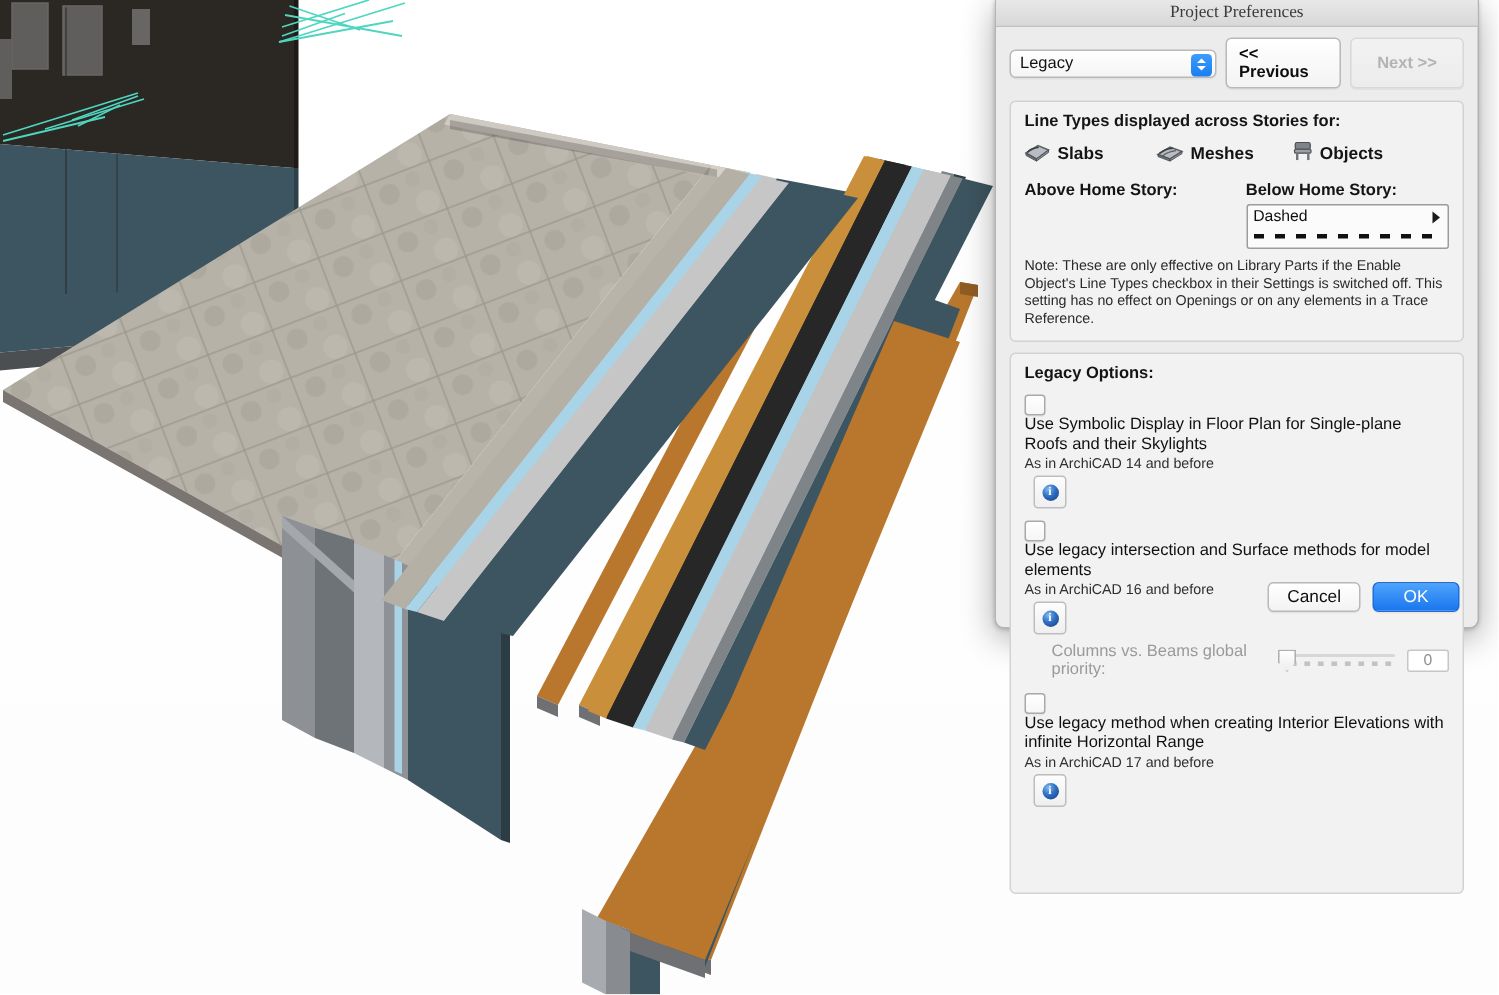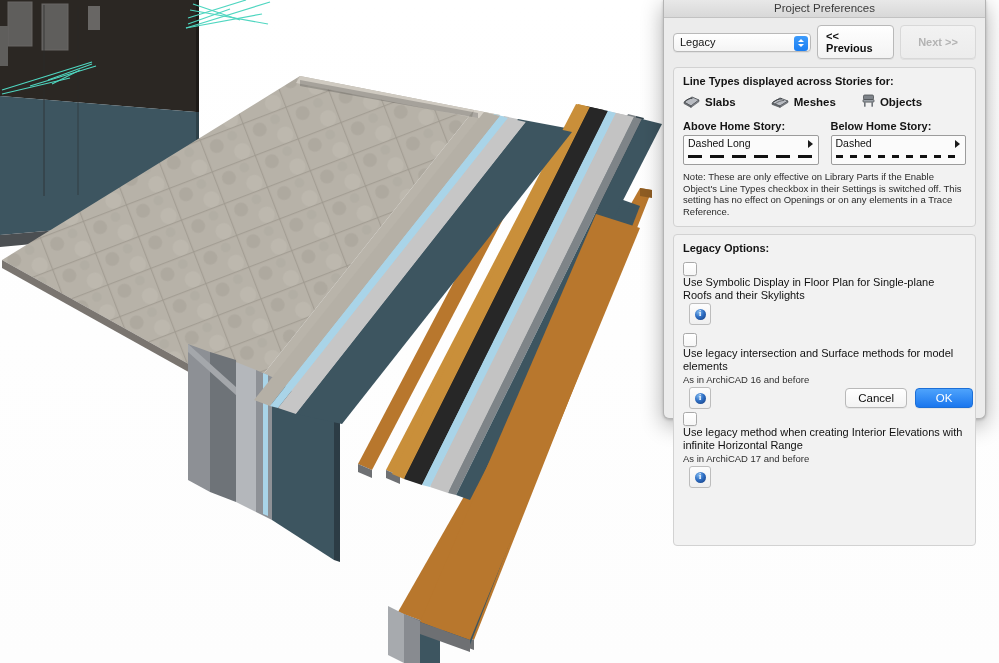--- a/index.html
+++ b/index.html
@@ -23,20 +23,21 @@
     box-shadow:0 6px 22px rgba(0,0,0,.32), 0 1px 3px rgba(0,0,0,.18);
     font-size:11px;color:#1d1d1d;
     box-sizing:border-box;
   }
   .titlebar{
     height:17px;line-height:17px;text-align:center;
     font-size:11.5px;color:#3b3b3b;
     background:linear-gradient(to bottom,#e8e8e8,#d8d8d8);
     border-bottom:1px solid #c2c2c2;
     user-select:none;
+    font-family:Liberation Serif, serif;
   }
 
   .body{padding:7px 9px 0 9px;}
 
   
   .toprow{display:flex;align-items:center;gap:6px;margin-bottom:8px;}
   .popup{
     position:relative;width:146px;height:19px;box-sizing:border-box;
     background:linear-gradient(to bottom,#ffffff,#f4f4f4);
     border:1px solid #b9b9b9;border-radius:4px;
@@ -362,25 +363,20 @@
               <rect x="9.4" y="8.1" width="1.6" height="4.6" fill="#6f7479"></rect>
             </svg>
           </span>
           <span class="txt">Objects</span>
         </div>
       </div>
 
       <div class="two-col">
         <div class="col">
           <div class="col-title">Above Home Story:</div>
-          <div class="lt-box">
-            <div class="name">Dashed Long</div>
-            <span class="tri"></span>
-            <div class="preview dash-long"></div>
-          </div>
         </div>
         <div class="col">
           <div class="col-title">Below Home Story:</div>
           <div class="lt-box">
             <div class="name">Dashed</div>
             <span class="tri"></span>
             <div class="preview dash-short"></div>
           </div>
         </div>
       </div>
@@ -388,37 +384,47 @@
       <div class="note">Note: These are only effective on Library Parts if the Enable Object's Line Types checkbox in their Settings is switched off. This setting has no effect on Openings or on any elements in a Trace Reference.</div>
     </div>
 
     <div class="panel panel2">
       <div class="panel-title">Legacy Options:</div>
 
       <div class="opt">
         <div class="cb"></div>
         <div class="opt-text">
           <div class="opt-main">Use Symbolic Display in Floor Plan for Single-plane Roofs and their Skylights</div>
+          <div class="opt-sub">As in ArchiCAD 14 and before</div>
         </div>
         <div class="info">
           <span class="dot">i</span>
         </div>
       </div>
 
       <div class="opt" style="margin-top:7px;">
         <div class="cb"></div>
         <div class="opt-text">
           <div class="opt-main">Use legacy intersection and Surface methods for model elements</div>
           <div class="opt-sub">As in ArchiCAD 16 and before</div>
         </div>
         <div class="info">
           <span class="dot">i</span>
         </div>
       </div>
 
+      <div class="slider-row">
+        <div class="slider-lbl">Columns vs. Beams global priority:</div>
+        <div class="slider-wrap">
+          <div class="slider-track"></div>
+          <div class="slider-ticks"></div>
+          <div class="slider-thumb"></div>
+        </div>
+        <div class="numfield">0</div>
+      </div>
 
       <div class="opt">
         <div class="cb"></div>
         <div class="opt-text">
           <div class="opt-main">Use legacy method when creating Interior Elevations with infinite Horizontal Range</div>
           <div class="opt-sub">As in ArchiCAD 17 and before</div>
         </div>
         <div class="info">
           <span class="dot">i</span>
         </div>

